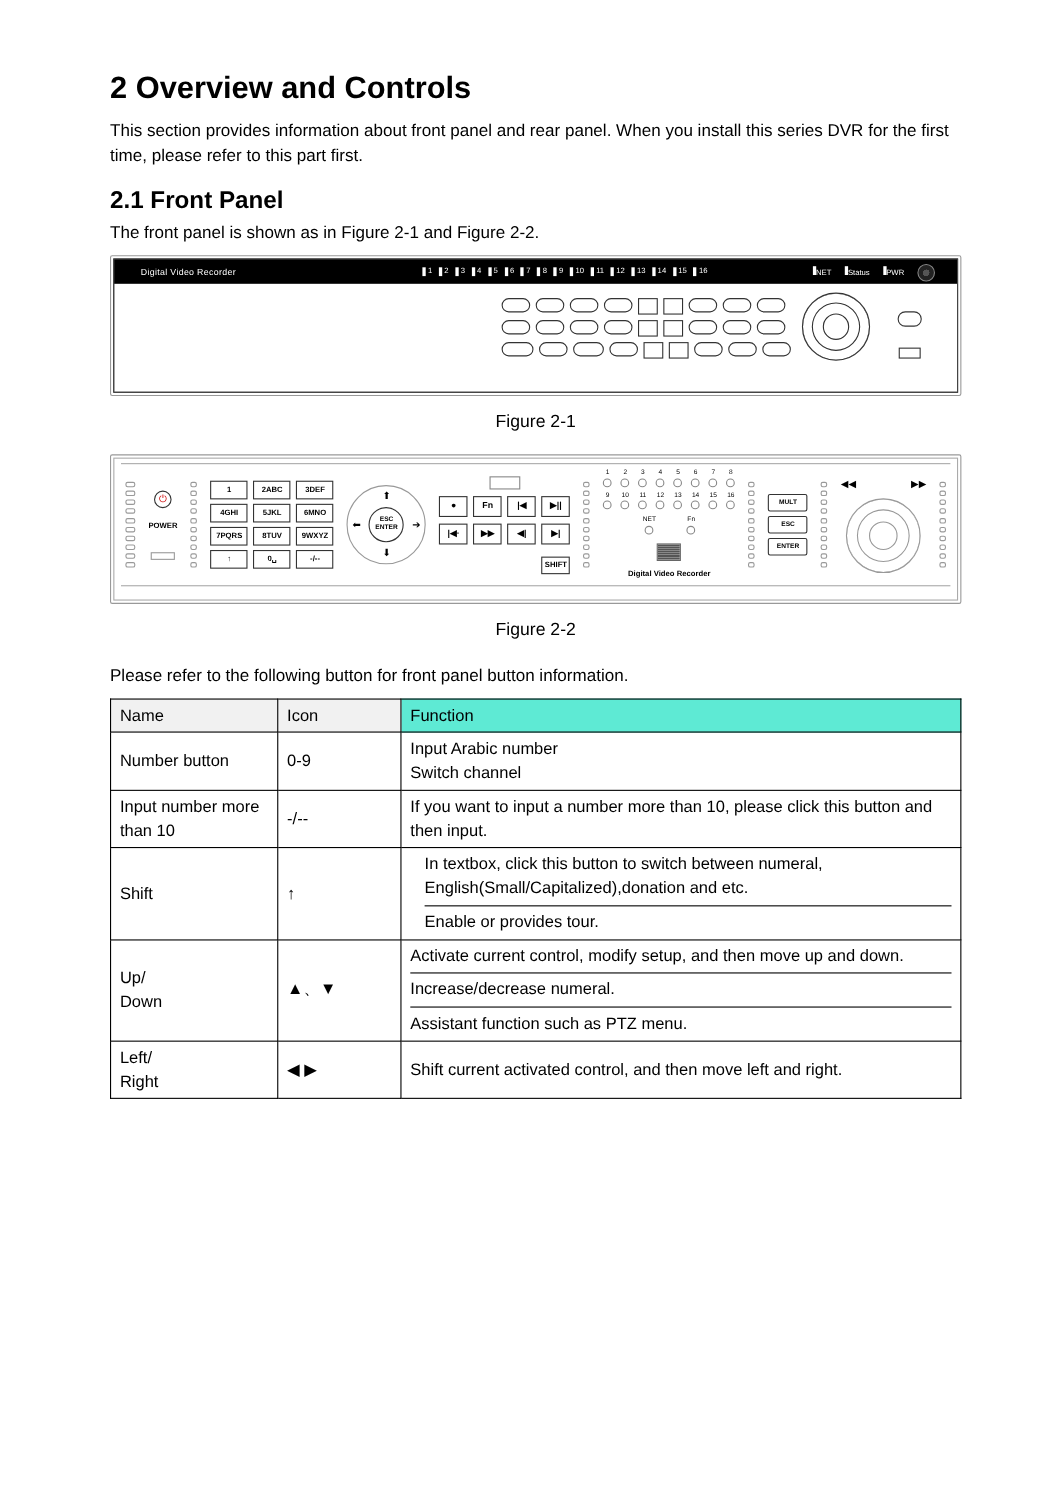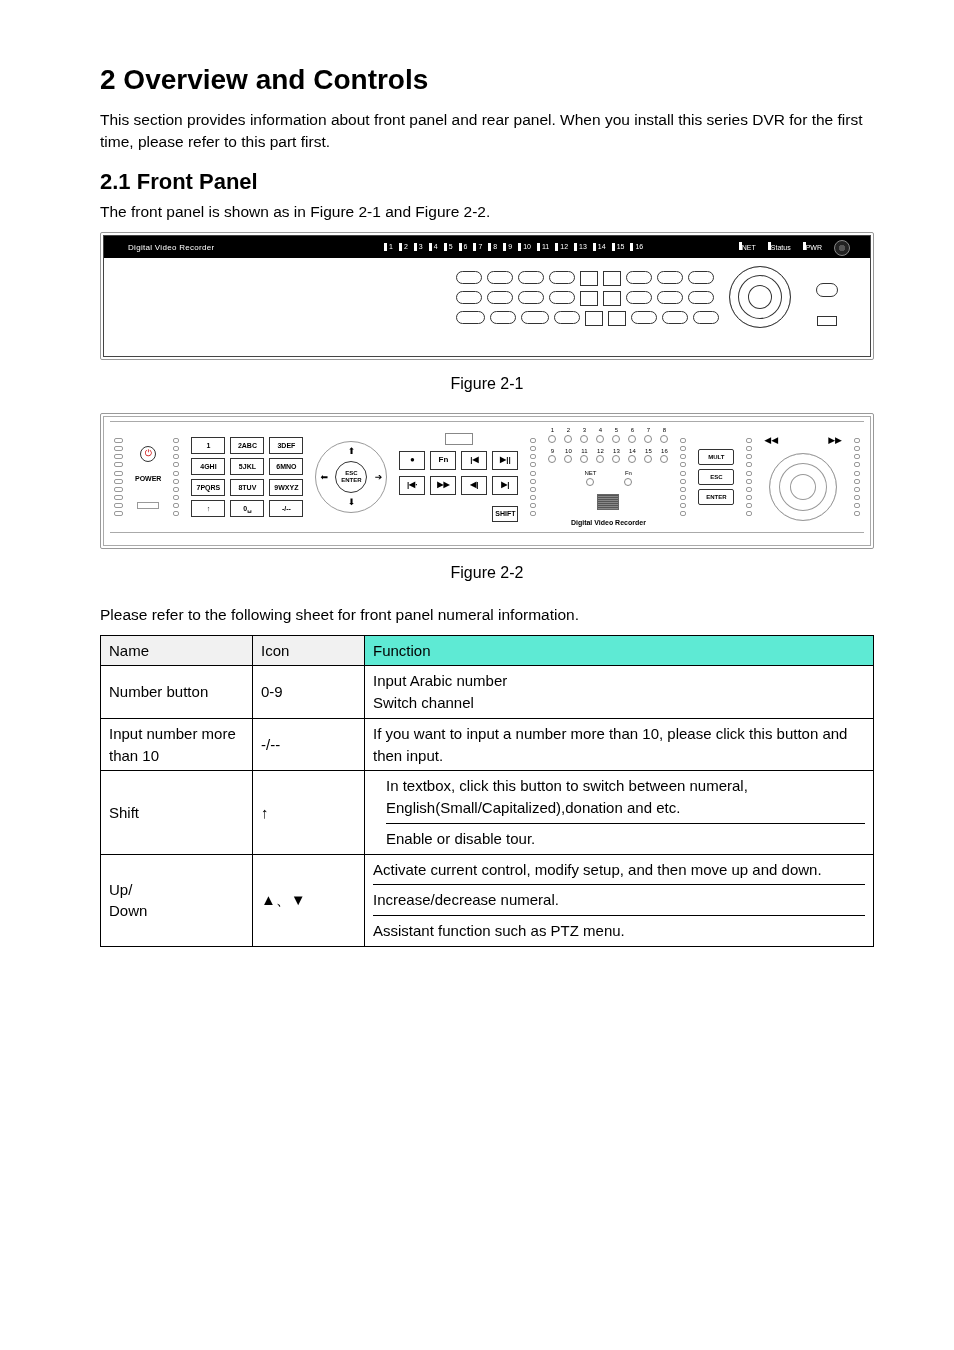--- a/index.html
+++ b/index.html
@@ -584,21 +584,21 @@
           <i></i>
           <i></i>
           <i></i>
           <i></i>
       </div>
     </div>
   </div>
 </div>
 <div class="figure-caption">Figure 2-2</div>
 
-<p class="body-text" style="margin-top:20px">Please refer to the following sheet for front panel numeral information.</p>
+<p class="body-text" style="margin-top:20px">Please refer to the following button for front panel button information.</p>
 
 <table class="front-table">
   <thead>
     <tr>
       <th style="width:135px;background:#f1f1f1">Name</th>
       <th style="width:95px;background:#f1f1f1">Icon</th>
       <th style="background:#5eead4">Function</th>
     </tr>
   </thead>
   <tbody id="table-body">
@@ -609,22 +609,28 @@
 Switch channel</td>
       </tr>
       <tr>
         <td style="white-space: pre-line;">Input number more than 10</td>
         <td class="icon-cell">-/--</td>
         <td style="white-space: pre-line;">If you want to input a number more than 10, please click this button and then input.</td>
       </tr>
       <tr>
         <td style="white-space: pre-line;">Shift</td>
         <td class="icon-cell">↑</td>
-        <td style="white-space: pre-line; padding-left: 21px;"><div>In textbox, click this button to switch between numeral, English(Small/Capitalized),donation and etc.</div><div class="subline">Enable or disable tour.</div></td>
+        <td style="white-space: pre-line; padding-left: 21px;"><div>In textbox, click this button to switch between numeral, English(Small/Capitalized),donation and etc.</div><div class="subline">Enable or provides tour.</div></td>
       </tr>
       <tr>
         <td style="white-space: pre-line;">Up/
 Down</td>
         <td class="icon-cell">▲、▼</td>
         <td style="white-space: pre-line;"><div>Activate current control, modify setup, and then move up and down.</div><div class="subline">Increase/decrease numeral.</div><div class="subline">Assistant function such as PTZ menu.</div></td>
       </tr>
+      <tr>
+        <td style="white-space: pre-line;">Left/
+Right</td>
+        <td class="icon-cell">◀  ▶</td>
+        <td style="white-space: pre-line;">Shift current activated control, and then move left and right.</td>
+      </tr>
     </tbody>
 </table>
 
 </body></html>

